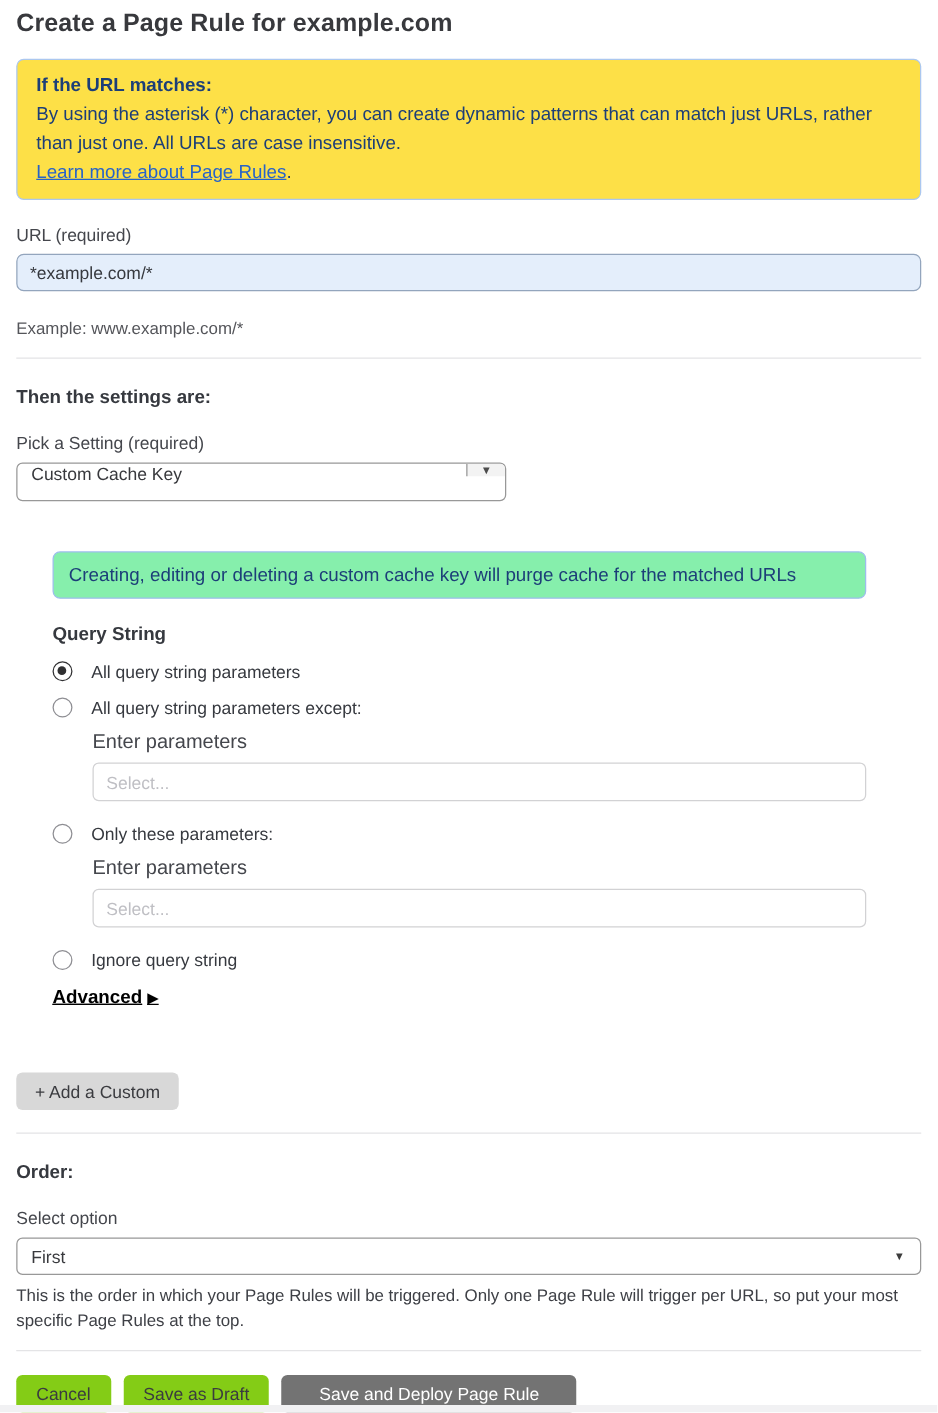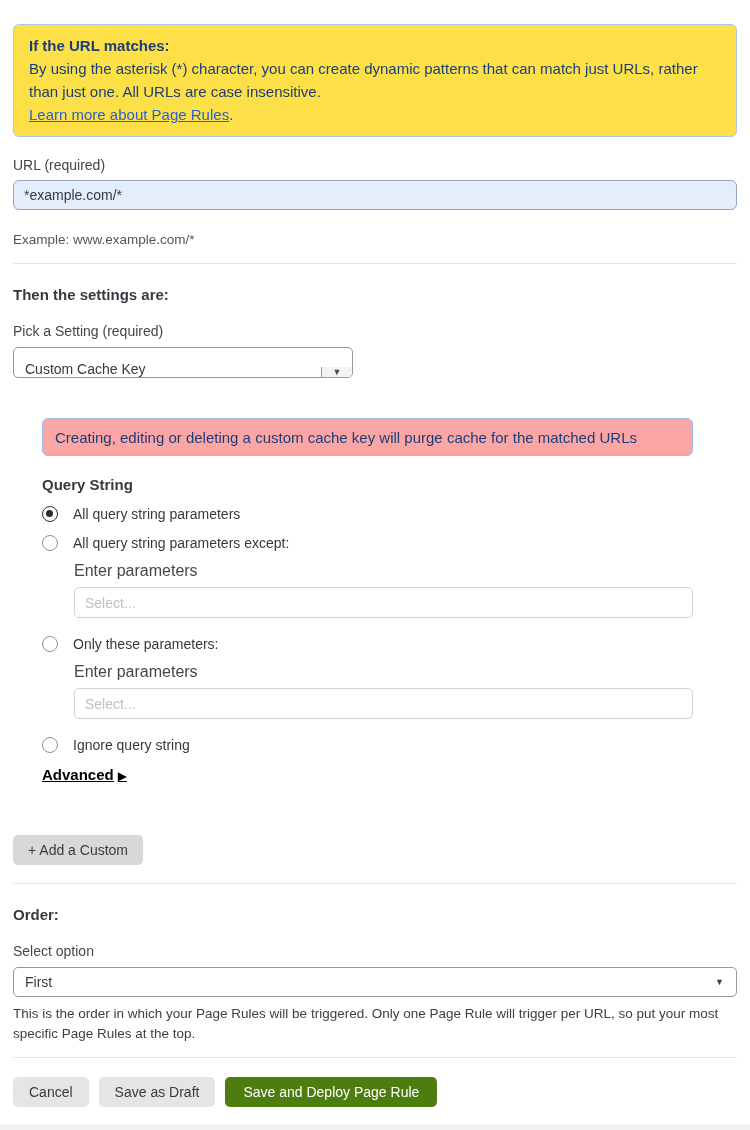--- a/index.html
+++ b/index.html
@@ -65,26 +65,26 @@
   h2.section-heading {
     font-size: 15px;
     font-weight: 700;
     color: #36393f;
     margin-top: 22px;
   }
 
   
   .picker {
     margin-top: 8px;
-    width: 340px;
+    width: 392px;
     height: 31px;
     border: 1px solid #989898;
     border-radius: 5px;
     display: flex;
-    align-items: flex-end;
+    align-items: flex-start;
     background: #ffffff;
     cursor: pointer;
     overflow: hidden;
   }
   .picker .picker-value {
     flex: 1;
     display: flex;
     align-items: center;
     padding-left: 11px;
     font-size: 14px;
@@ -101,21 +101,21 @@
     font-size: 9px;
   }
 
   
   .setting-body { margin-left: 29px; }
 
   .notice-box {
     margin-top: 40px;
     width: 651px;
     min-height: 38px;
-    background: #fca5a5;
+    background: #86efac;
     border: 1px solid #9dbdec;
     border-radius: 6px;
     display: flex;
     align-items: center;
     padding: 0 12px;
     color: #1c3e78;
     font-size: 15px;
   }
 
   h3.group-heading {
@@ -224,35 +224,36 @@
 
   .footer-actions { display: flex; gap: 10px; margin-top: 19px; }
   .btn {
     height: 30px;
     border: none;
     border-radius: 5px;
     font-size: 14px;
     font-family: inherit;
     cursor: pointer;
   }
-  .btn-gray { background: #e5e5e5; color: #3a3b3f; padding: 0 16px; }
-  .btn-primary { background: #4d7c0f; color: #ffffff; padding: 0 18px; }
+  .btn-gray { background: #84cc16; color: #3a3b3f; padding: 0 16px; }
+  .btn-primary { background: #737373; color: #ffffff; padding: 0 30px; }
 
   .bottom-strip {
     position: absolute;
     left: 0; right: 0; bottom: 0;
     height: 6px;
     background: #f1f1f3;
   }
 </style>
 </head>
 <body>
 
 <div class="page">
 
+  <h1 class="page-title">Create a Page Rule for example.com</h1>
 
   <div class="info-box">
     <div class="info-heading">If the URL matches:</div>
     <div class="info-body">By using the asterisk (*) character, you can create dynamic patterns that can match just URLs, rather than just one. All URLs are case insensitive.</div>
     <div><a class="info-link">Learn more about Page Rules</a><span class="link-suffix">.</span></div>
   </div>
 
   <div class="field-label">URL (required)</div>
   <input type="text" class="url-input" value="*example.com/*" style="">
   <div class="field-hint">Example: www.example.com/*</div>

